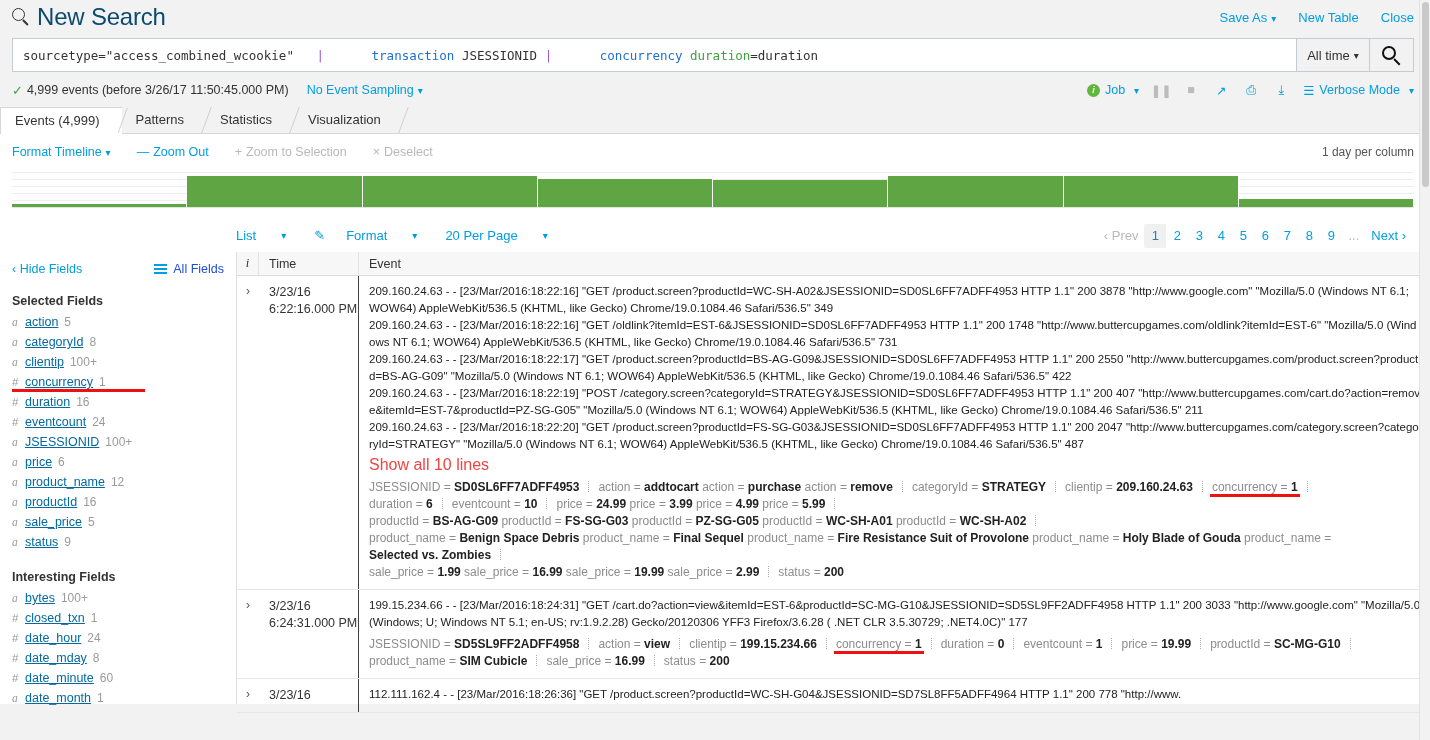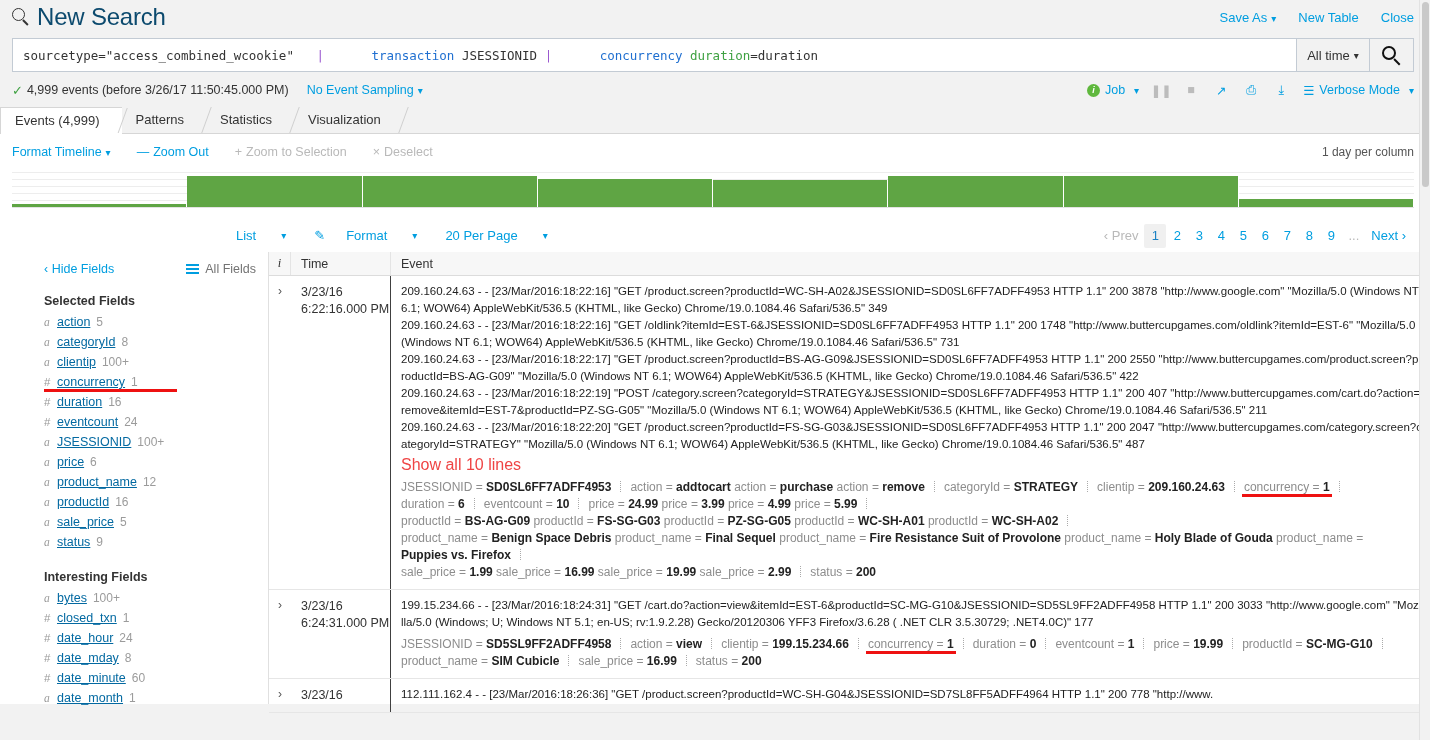--- a/index.html
+++ b/index.html
@@ -84,27 +84,27 @@
   
   .list-toolbar { background:#fff; height:34px; display:flex; align-items:center; padding-left:236px; border-top:1px solid #fff; }
   .lt-link { color:#009ee0; font-size:13px; cursor:pointer; margin-right:28px; display:flex; align-items:center; gap:21px; }
   .pager { margin-left:auto; display:flex; align-items:center; padding-right:18px; font-size:13px; }
   .pg { min-width:22px; height:24px; padding:0 6px; display:flex; align-items:center; justify-content:center; color:#009ee0; cursor:pointer; }
   .pg.cur { background:#f0f0f0; color:#1b82c4; border-radius:2px; }
   .pg.dim { color:#b9b9b9; cursor:default; }
   .pg.dots { color:#b9b9b9; }
 
   
-  .body-split { display:flex; background:#fff; height:452px;padding-left:32px; }
+  .body-split { display:flex; background:#fff; height:452px; }
 
   
   .sidebar { width:236px; flex:none; background:#fff; padding:10px 12px 0 12px; }
   .fields-head { display:flex; align-items:center; font-size:12.5px; }
   .hide-fields { color:#009ee0; cursor:pointer; }
-  .all-fields { margin-left:auto; color:#737373; cursor:pointer; display:flex; align-items:center; gap:6px; }
+  .all-fields { margin-left:auto; color:#1d4ed8; cursor:pointer; display:flex; align-items:center; gap:6px; }
   .listicon { display:inline-block; width:13px; height:10px; position:relative; }
   .listicon span { position:absolute; left:0; width:13px; height:1.6px; background:#009ee0; }
   .sec-title { font-size:12.5px; font-weight:bold; color:#333; margin:18px 0 4px 0; }
   .field-row { display:flex; align-items:baseline; font-size:12.5px; line-height:20px; position:relative; }
   .ftype { width:13px; flex:none; color:#9b9b9b; font-size:11.5px; font-style:italic; font-family:"Liberation Serif", serif; }
   .ftype.num { font-style:normal; font-family:"Liberation Sans", sans-serif; }
   .fname { color:#0369a1; cursor:pointer;text-decoration:underline; }
   .fcount { color:#9b9b9b; margin-left:6px; font-size:12px; }
   .field-row.uline:after { content:""; position:absolute; left:0; bottom:0px; width:133px; height:3px; background:#ee1111; }
 
@@ -400,21 +400,21 @@
             </div>
             <div class="c-event"><div class="raw">209.160.24.63 - - [23/Mar/2016:18:22:16] "GET /product.screen?productId=WC-SH-A02&amp;JSESSIONID=SD0SL6FF7ADFF4953 HTTP 1.1" 200 3878 "http://www.google.com" "Mozilla/5.0 (Windows NT 6.1; WOW64) AppleWebKit/536.5 (KHTML, like Gecko) Chrome/19.0.1084.46 Safari/536.5" 349
 209.160.24.63 - - [23/Mar/2016:18:22:16] "GET /oldlink?itemId=EST-6&amp;JSESSIONID=SD0SL6FF7ADFF4953 HTTP 1.1" 200 1748 "http://www.buttercupgames.com/oldlink?itemId=EST-6" "Mozilla/5.0 (Windows NT 6.1; WOW64) AppleWebKit/536.5 (KHTML, like Gecko) Chrome/19.0.1084.46 Safari/536.5" 731
 209.160.24.63 - - [23/Mar/2016:18:22:17] "GET /product.screen?productId=BS-AG-G09&amp;JSESSIONID=SD0SL6FF7ADFF4953 HTTP 1.1" 200 2550 "http://www.buttercupgames.com/product.screen?productId=BS-AG-G09" "Mozilla/5.0 (Windows NT 6.1; WOW64) AppleWebKit/536.5 (KHTML, like Gecko) Chrome/19.0.1084.46 Safari/536.5" 422
 209.160.24.63 - - [23/Mar/2016:18:22:19] "POST /category.screen?categoryId=STRATEGY&amp;JSESSIONID=SD0SL6FF7ADFF4953 HTTP 1.1" 200 407 "http://www.buttercupgames.com/cart.do?action=remove&amp;itemId=EST-7&amp;productId=PZ-SG-G05" "Mozilla/5.0 (Windows NT 6.1; WOW64) AppleWebKit/536.5 (KHTML, like Gecko) Chrome/19.0.1084.46 Safari/536.5" 211
 209.160.24.63 - - [23/Mar/2016:18:22:20] "GET /product.screen?productId=FS-SG-G03&amp;JSESSIONID=SD0SL6FF7ADFF4953 HTTP 1.1" 200 2047 "http://www.buttercupgames.com/category.screen?categoryId=STRATEGY" "Mozilla/5.0 (Windows NT 6.1; WOW64) AppleWebKit/536.5 (KHTML, like Gecko) Chrome/19.0.1084.46 Safari/536.5" 487</div><span class="showall">Show all 10 lines</span><div class="kvs">
                 <div><span class="kv"><span class="k">JSESSIONID = </span><span class="v">SD0SL6FF7ADFF4953</span></span><span class="kvsep"></span><span class="kv"><span class="k">action = </span><span class="v">addtocart</span></span><span class="kv"><span class="k"> action = </span><span class="v">purchase</span></span><span class="kv"><span class="k"> action = </span><span class="v">remove</span></span><span class="kvsep"></span><span class="kv"><span class="k">categoryId = </span><span class="v">STRATEGY</span></span><span class="kvsep"></span><span class="kv"><span class="k">clientip = </span><span class="v">209.160.24.63</span></span><span class="kvsep"></span><span class="kv hl"><span class="k">concurrency = </span><span class="v">1</span></span><span class="kvsep"></span></div>
                 <div><span class="kv"><span class="k">duration = </span><span class="v">6</span></span><span class="kvsep"></span><span class="kv"><span class="k">eventcount = </span><span class="v">10</span></span><span class="kvsep"></span><span class="kv"><span class="k">price = </span><span class="v">24.99</span></span><span class="kv"><span class="k"> price = </span><span class="v">3.99</span></span><span class="kv"><span class="k"> price = </span><span class="v">4.99</span></span><span class="kv"><span class="k"> price = </span><span class="v">5.99</span></span><span class="kvsep"></span></div>
                 <div><span class="kv"><span class="k">productId = </span><span class="v">BS-AG-G09</span></span><span class="kv"><span class="k"> productId = </span><span class="v">FS-SG-G03</span></span><span class="kv"><span class="k"> productId = </span><span class="v">PZ-SG-G05</span></span><span class="kv"><span class="k"> productId = </span><span class="v">WC-SH-A01</span></span><span class="kv"><span class="k"> productId = </span><span class="v">WC-SH-A02</span></span><span class="kvsep"></span></div>
                 <div><span class="kv"><span class="k">product_name = </span><span class="v">Benign Space Debris</span></span><span class="kv"><span class="k"> product_name = </span><span class="v">Final Sequel</span></span><span class="kv"><span class="k"> product_name = </span><span class="v">Fire Resistance Suit of Provolone</span></span><span class="kv"><span class="k"> product_name = </span><span class="v">Holy Blade of Gouda</span></span><span class="kv"><span class="k"> product_name = </span><span class="v"></span></span></div>
-                <div><span class="kv"><span class="k"></span><span class="v">Puppies vs. Firefox</span></span><span class="kvsep"></span></div>
+                <div><span class="kv"><span class="k"></span><span class="v">Selected vs. Zombies</span></span><span class="kvsep"></span></div>
                 <div><span class="kv"><span class="k">sale_price = </span><span class="v">1.99</span></span><span class="kv"><span class="k"> sale_price = </span><span class="v">16.99</span></span><span class="kv"><span class="k"> sale_price = </span><span class="v">19.99</span></span><span class="kv"><span class="k"> sale_price = </span><span class="v">2.99</span></span><span class="kvsep"></span><span class="kv"><span class="k">status = </span><span class="v">200</span></span></div>
               </div></div>
           </div>
           <div class="ev-row">
             <div class="c-exp">›</div>
             <div class="c-time">
               <div>3/23/16</div>
               <div>6:24:31.000 PM</div>
             </div>
             <div class="c-event">

